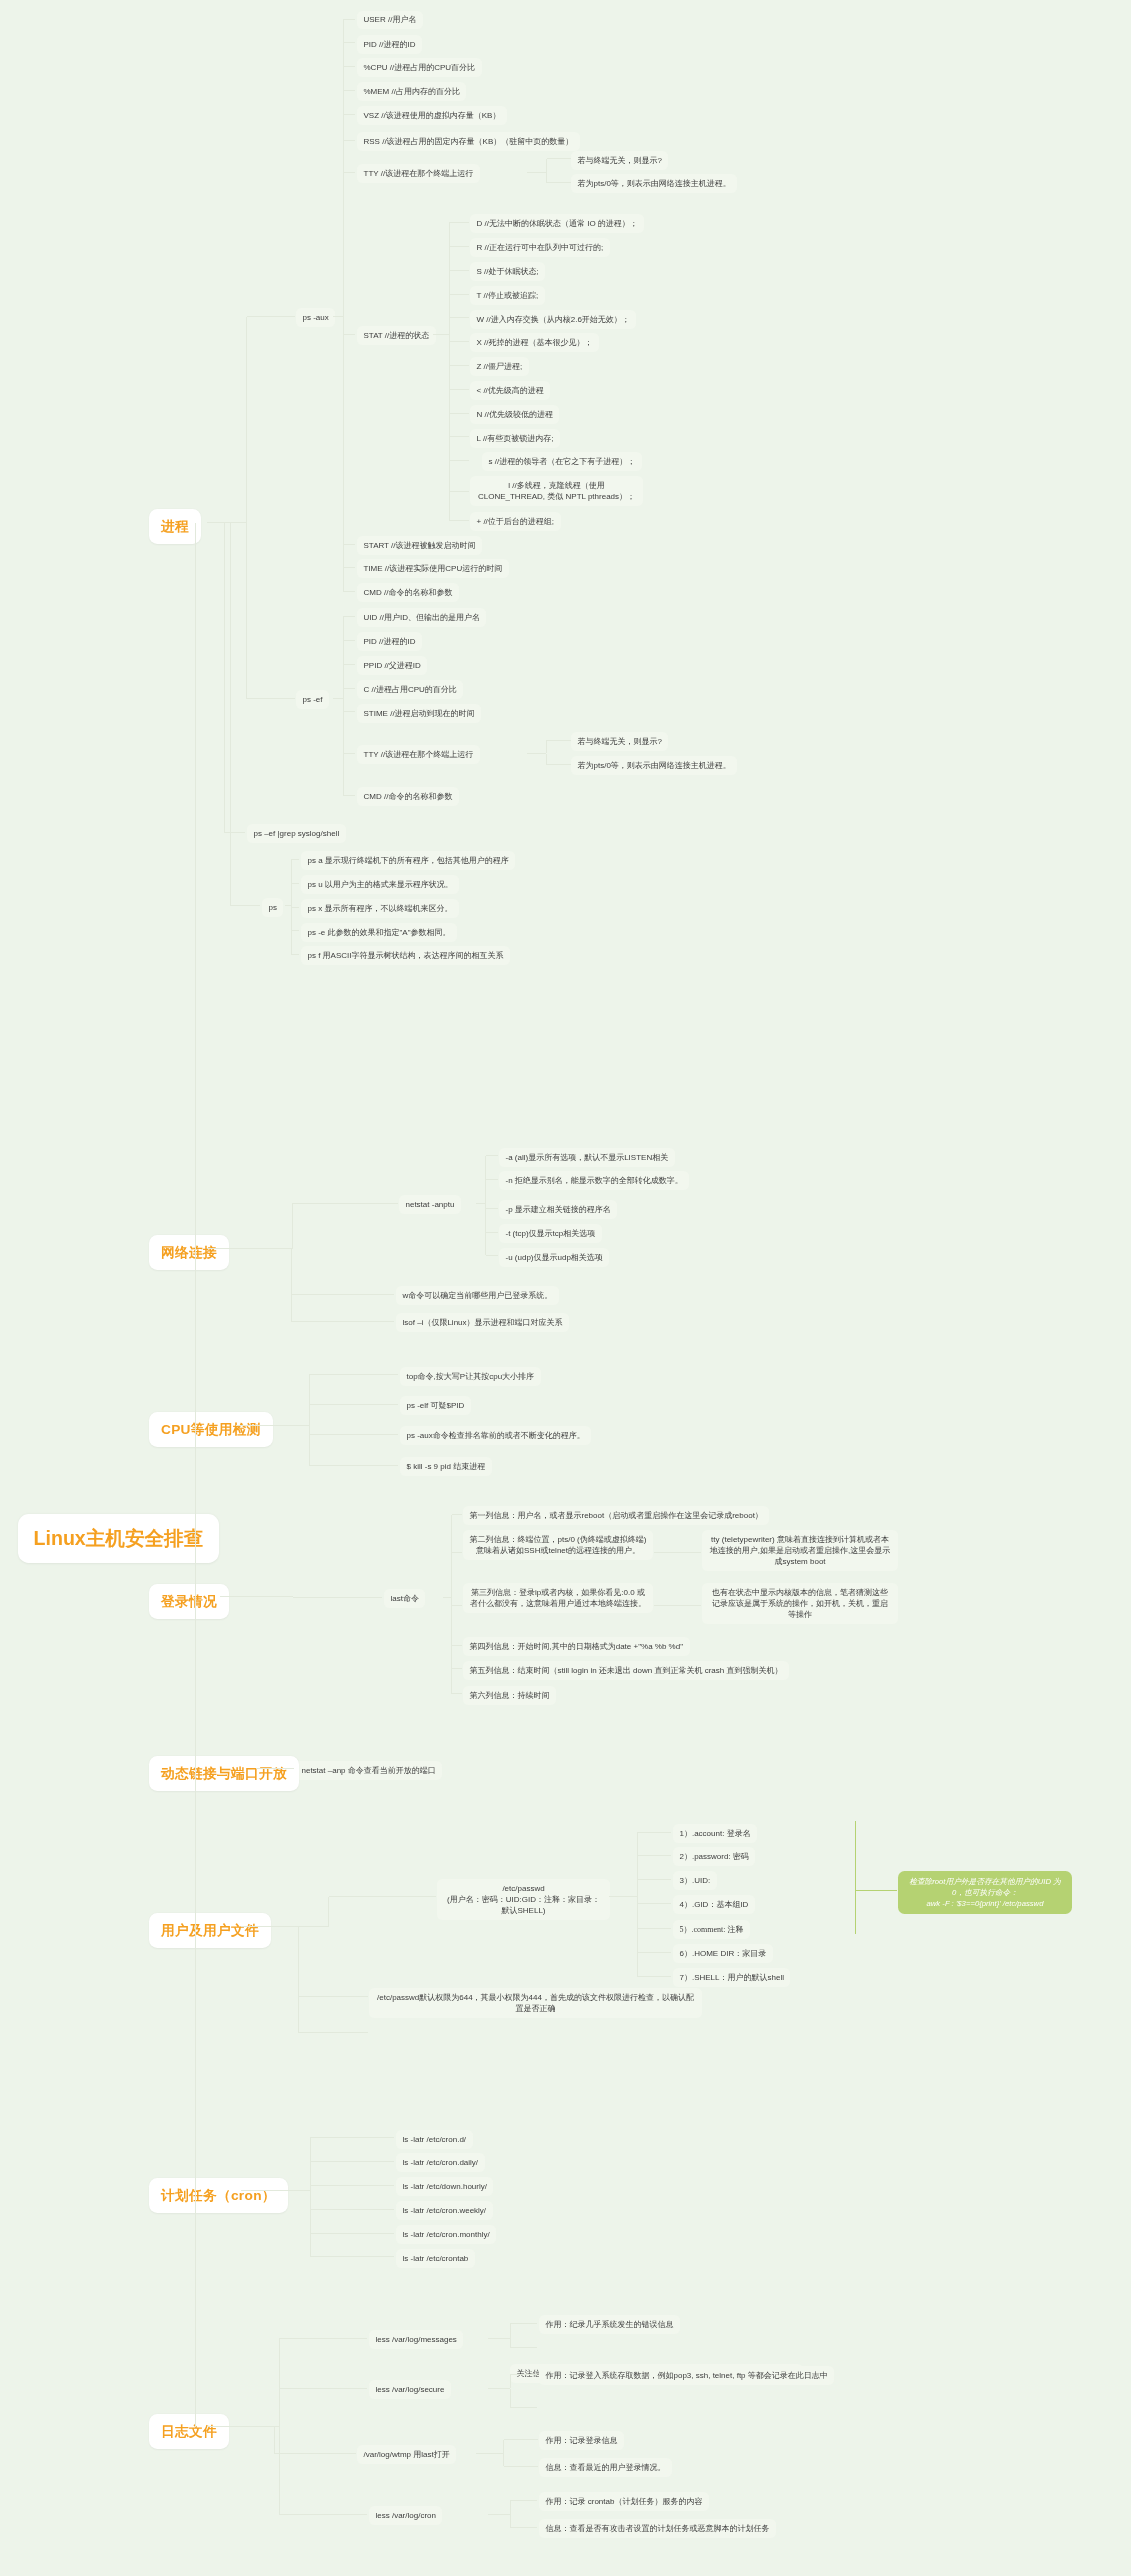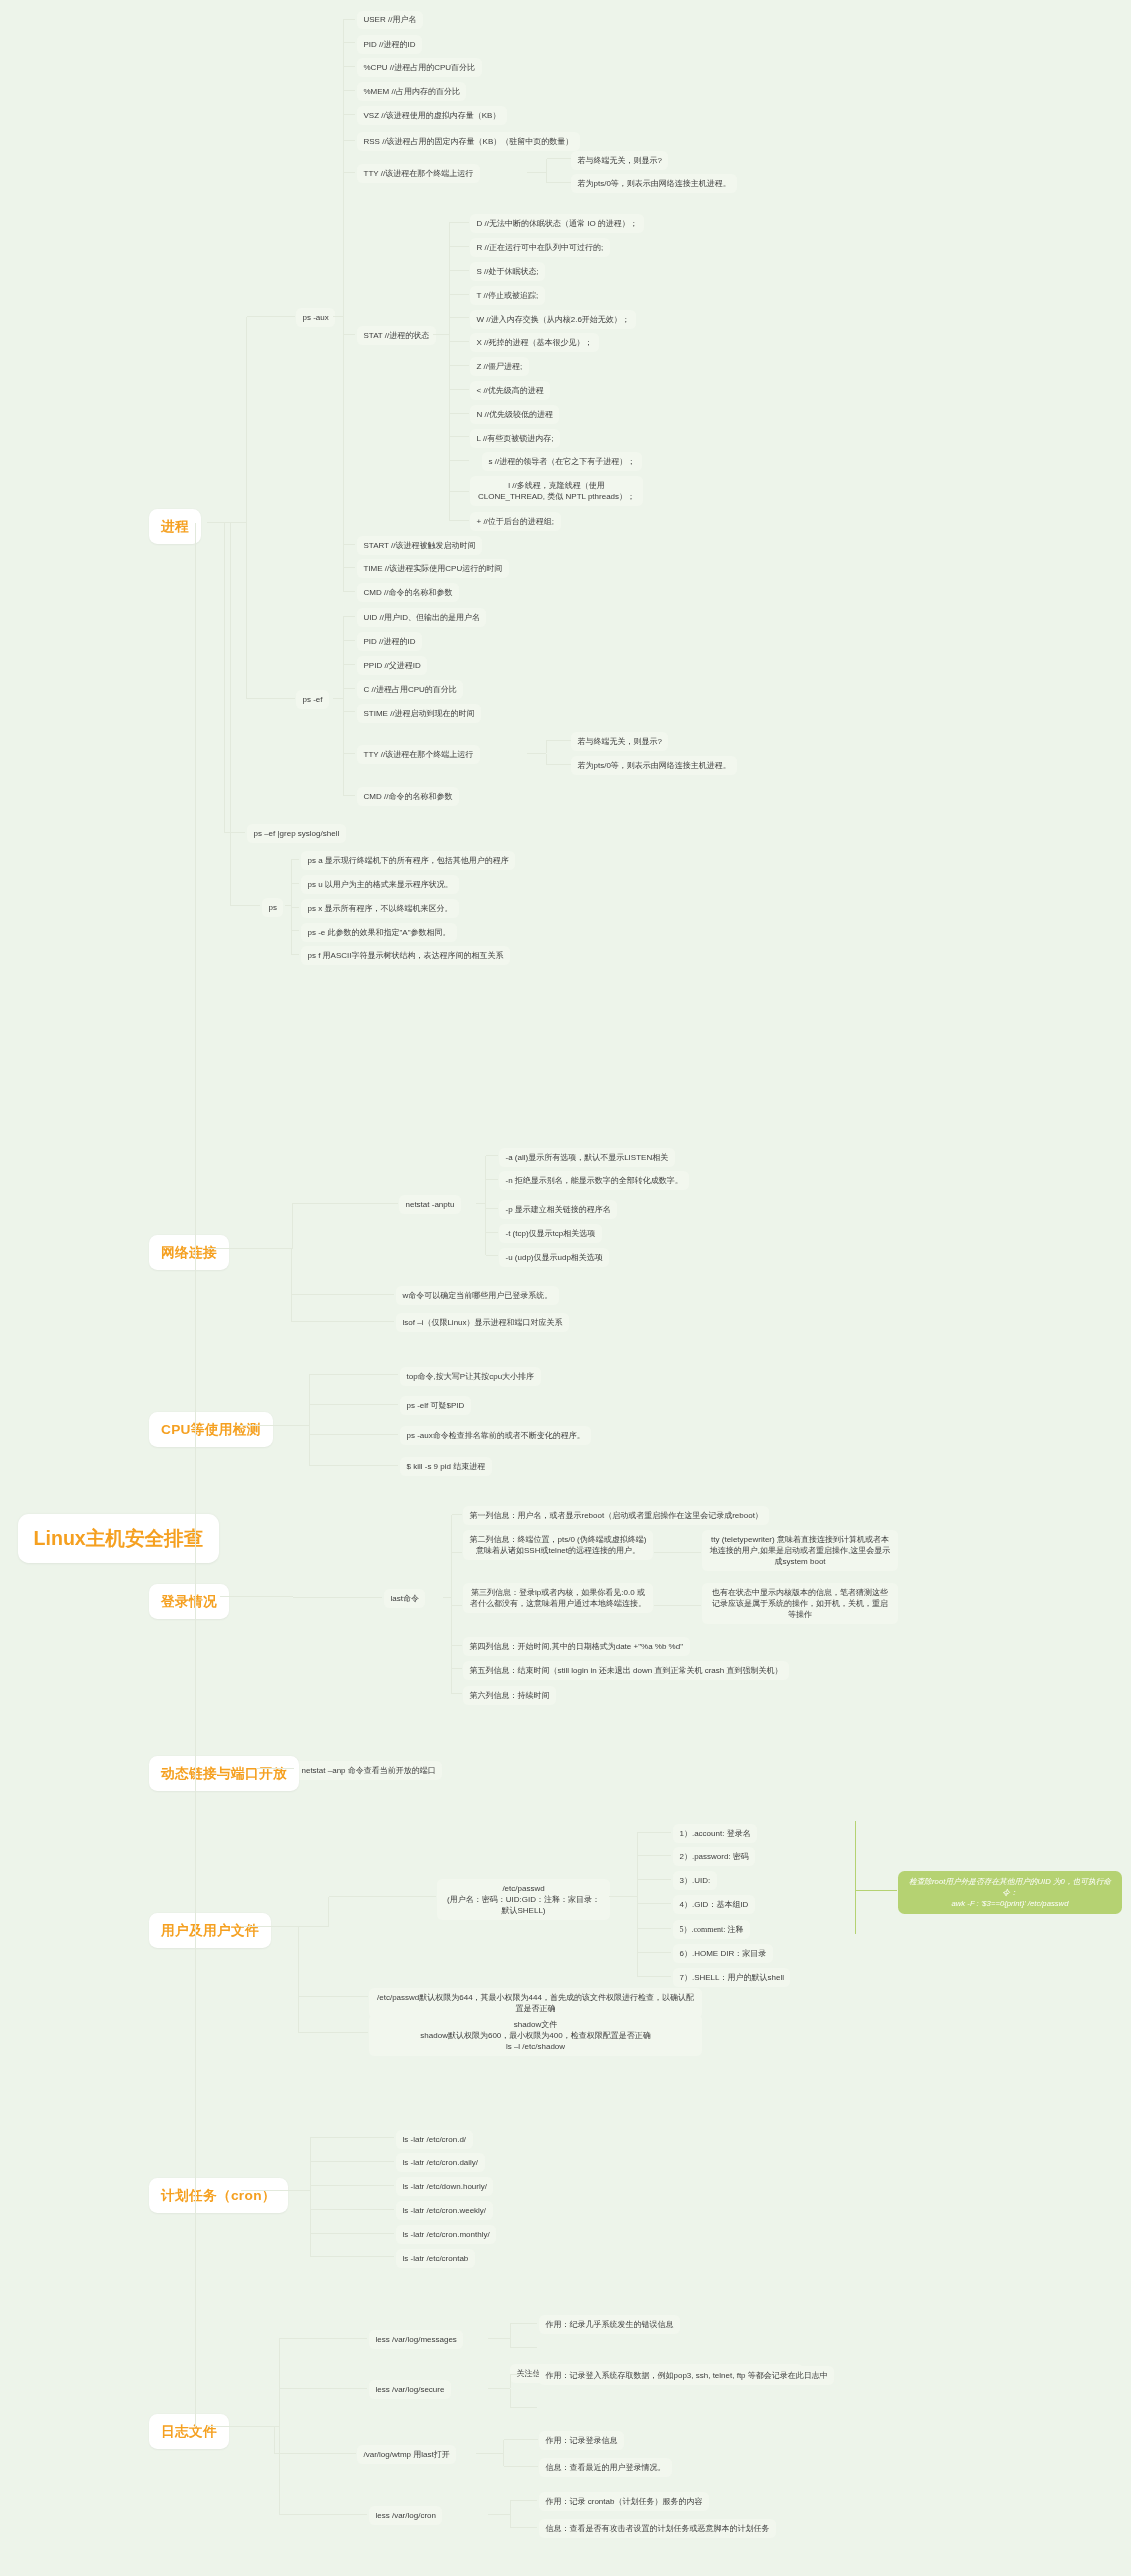--- a/index.html
+++ b/index.html
@@ -356,25 +356,24 @@
     <div class="ln h" style="left:637px;top:1903px;width:34px;"></div>
     <div class="ln h" style="left:609px;top:1896px;width:28px;"></div>
     <div class="ln v" style="left:637px;top:1897px;height:32px;"></div>
     <div class="ln h" style="left:637px;top:1928px;width:34px;"></div>
     <div class="ln h" style="left:609px;top:1896px;width:28px;"></div>
     <div class="ln v" style="left:637px;top:1897px;height:55px;"></div>
     <div class="ln h" style="left:637px;top:1952px;width:34px;"></div>
     <div class="ln h" style="left:609px;top:1896px;width:28px;"></div>
     <div class="ln v" style="left:637px;top:1897px;height:79px;"></div>
     <div class="ln h" style="left:637px;top:1976px;width:34px;"></div>
-    <div class="node green" style="left:898px;top:1871px;width:224px;">检查除root用户外是否存在其他用户的UID 为0，也可执行命令：<br>awk -F : '$3==0{print}' /etc/passwd</div>
+    <div class="node green" style="left:898px;top:1871px;width:174px;">检查除root用户外是否存在其他用户的UID 为0，也可执行命令：<br>awk -F : '$3==0{print}' /etc/passwd</div>
     <div class="ln v" style="left:855px;top:1821px;height:113px;background:#b5d272;"></div>
     <div class="ln h" style="left:855px;top:1890px;width:42px;background:#b5d272;"></div>
     <div class="node wrap" style="left:369px;top:1988px;width:333px;text-align:center;">/etc/passwd默认权限为644，其最小权限为444，首先成的该文件权限进行检查，以确认配置是否正确</div>
-    <div class="node wrap" style="left:369px;top:2015px;width:333px;text-align:center;">shadow文件<br>shadow默认权限为600，最小权限为400，检查权限配置是否正确<br>ls –l /etc/shadow</div>
     <div class="node l1" style="left:149px;top:1913px;">用户及用户文件</div>
     <div class="ln h" style="left:241px;top:1926px;width:88px;"></div>
     <div class="ln v" style="left:328px;top:1897px;height:29px;"></div>
     <div class="ln h" style="left:329px;top:1896px;width:107px;"></div>
     <div class="ln h" style="left:241px;top:1926px;width:57px;"></div>
     <div class="ln v" style="left:298px;top:1926px;height:70px;"></div>
     <div class="ln h" style="left:298px;top:1996px;width:70px;"></div>
     <div class="ln h" style="left:241px;top:1926px;width:57px;"></div>
     <div class="ln v" style="left:298px;top:1926px;height:107px;"></div>
     <div class="ln h" style="left:298px;top:2032px;width:70px;"></div>

